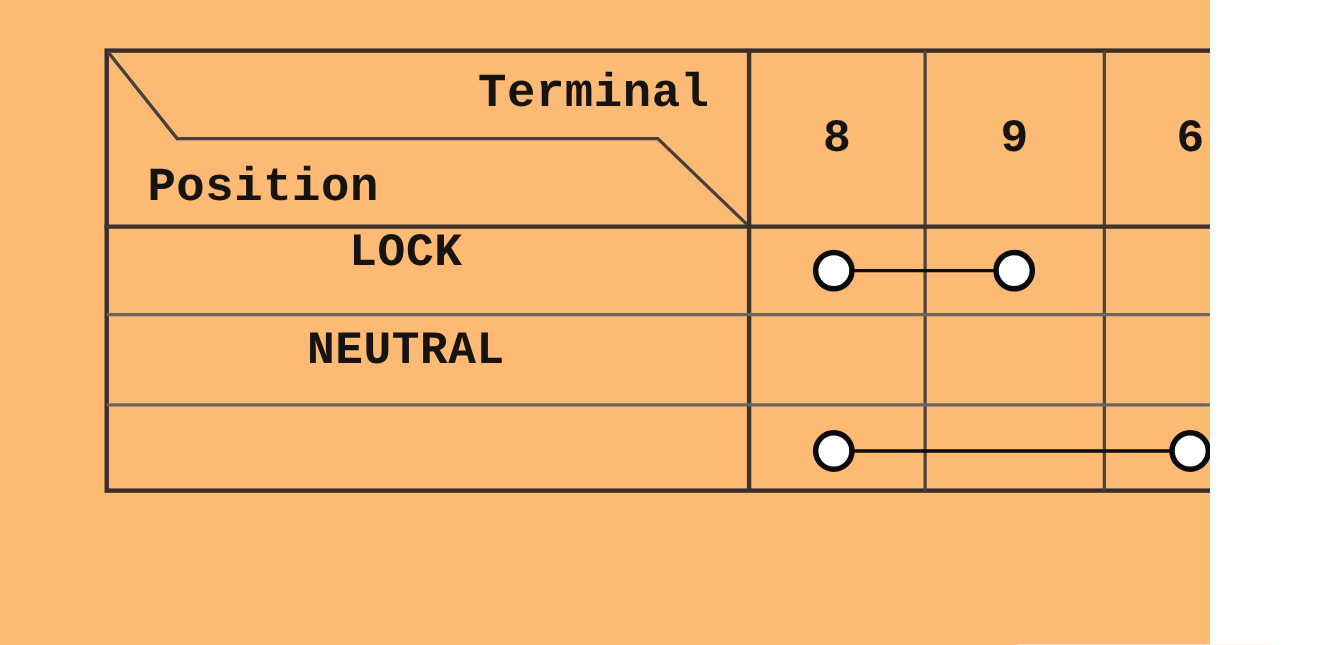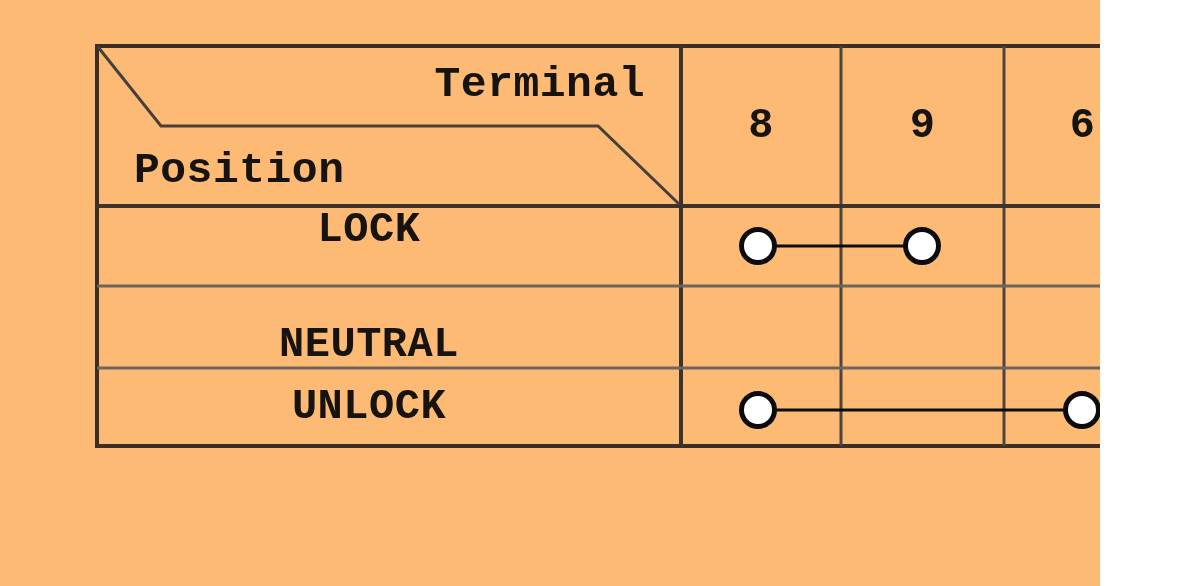--- a/index.html
+++ b/index.html
@@ -19,21 +19,21 @@
   .row-label{padding-right:40px;box-sizing:border-box;}
   
   #terminal-label{left:340px;top:63px;width:305px;text-align:right;}
   #position-label{left:134px;top:149px;}
   
   #col-8 {left:681px;top:46px;width:160px;height:160px;}
   #col-9 {left:841px;top:46px;width:163px;height:160px;}
   #col-10{left:1004px;top:46px;width:157px;height:160px;}
   
   #row-0{left:97px;top:190px;width:584px;height:80px;}
-  #row-1{left:97px;top:304px;width:584px;height:82px;}
+  #row-1{left:97px;top:278px;width:584px;height:82px;}
   #row-2{left:97px;top:368px;width:584px;height:78px;}
 </style>
 </head>
 <body>
 
 <div id="canvas">
 
   <svg id="grid-svg" viewBox="0 0 1200 586" xmlns="http://www.w3.org/2000/svg">
 
     <rect x="97" y="46" width="1064" height="400" fill="none" stroke="#382f2b" stroke-width="4"></rect>
@@ -62,15 +62,14 @@
 
   <div id="terminal-label" class="lbl">Terminal</div>
   <div id="position-label" class="lbl">Position</div>
 
   <div id="col-8" class="cell-center">8</div>
   <div id="col-9" class="cell-center">9</div>
   <div id="col-10" class="cell-center">6</div>
 
   <div id="row-0" class="cell-center row-label">LOCK</div>
   <div id="row-1" class="cell-center row-label">NEUTRAL</div>
-  <div id="row-2" class="cell-center row-label">UNLOCK</div>
 
 </div>
 
 </body></html>

